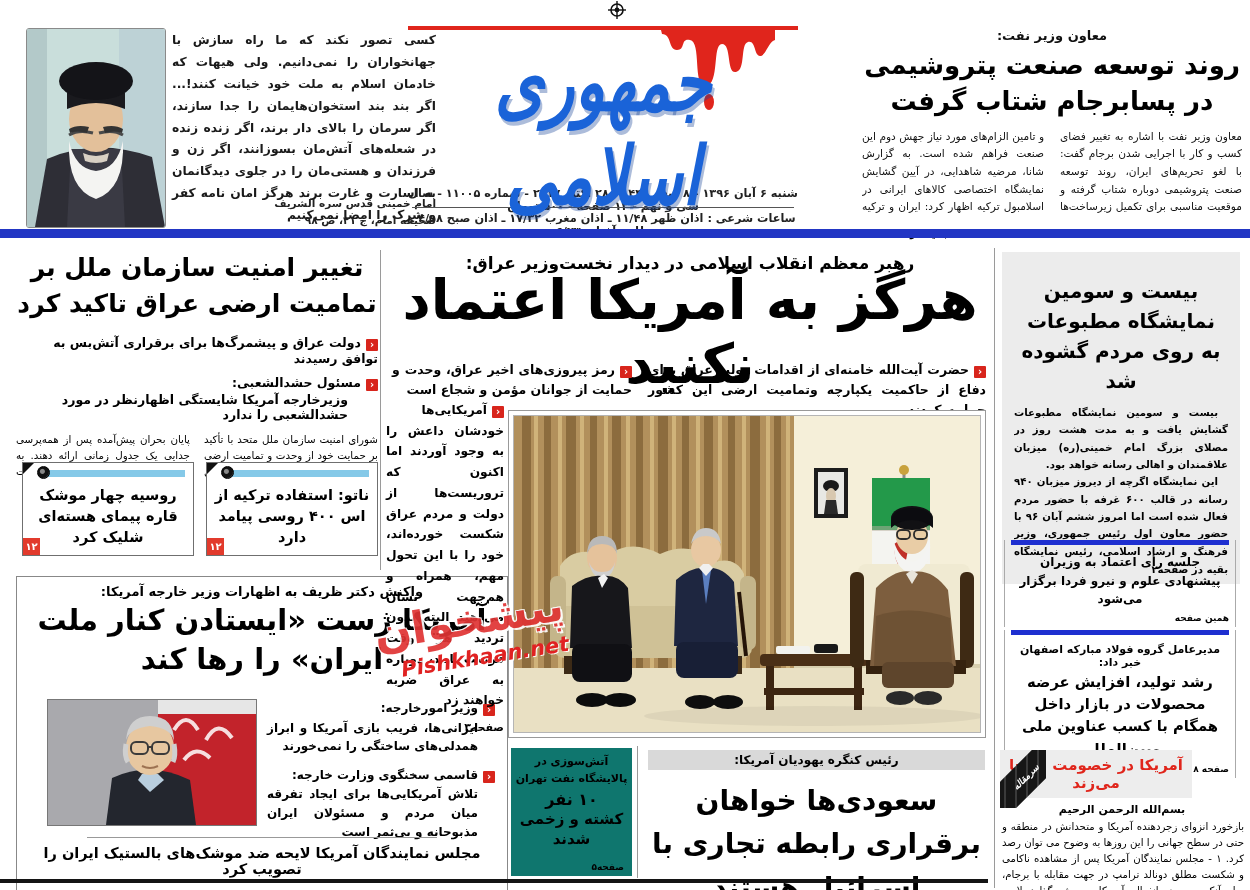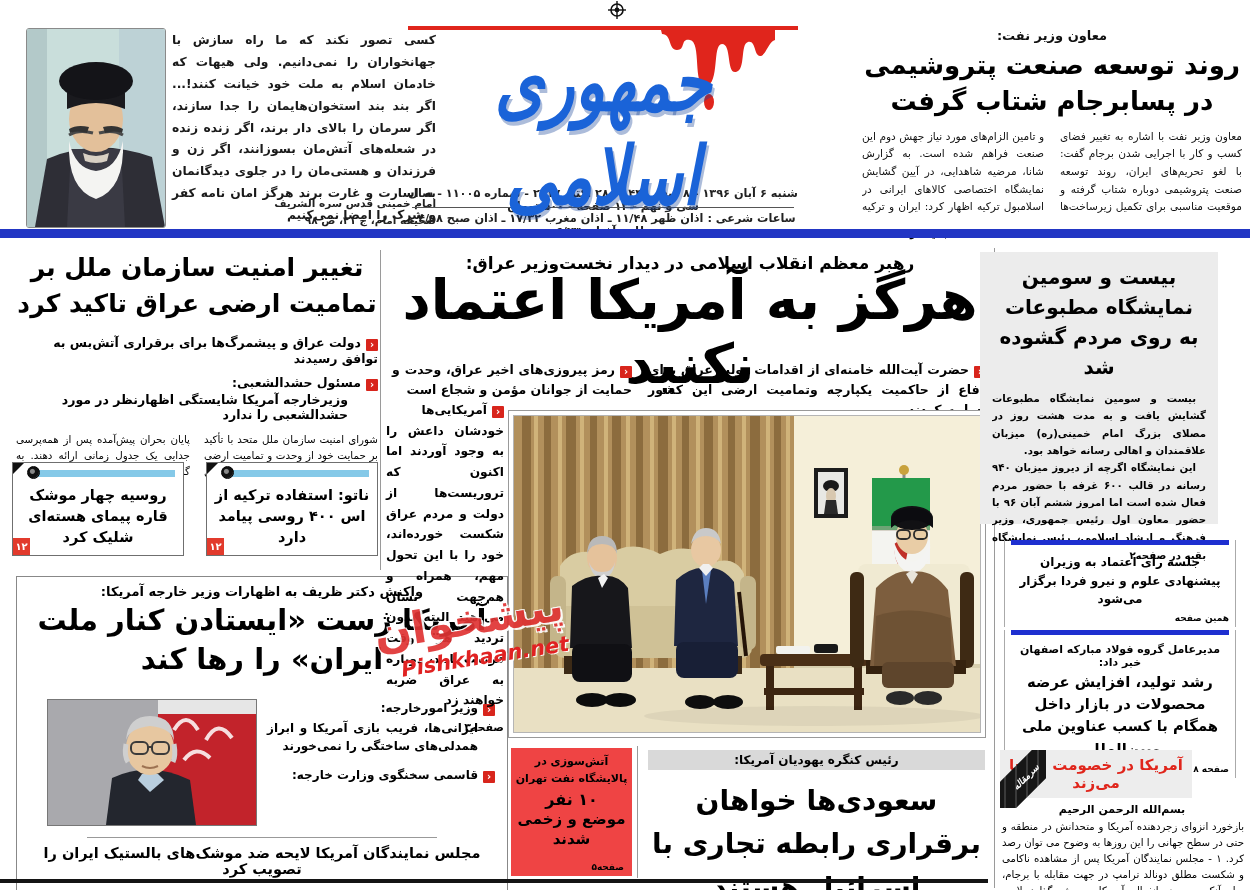--- a/index.html
+++ b/index.html
@@ -46,21 +46,21 @@
   .un .cont { font-size:10.3px; font-weight:700; text-align:right; margin-top:2px; }
 
   .smallbox { top:462px; width:172px; height:94px; border:1px solid #6f6f6f; background:#fff; }
   .smallbox .bar { position:absolute; top:7px; right:8px; left:22px; height:7px; background:#85c9e8; }
   .smallbox .lens { position:absolute; top:3px; left:14px; width:13px; height:13px; border-radius:50%;
                     background:radial-gradient(circle at 40% 40%, #888 0 2px, #111 3px 6px, #444 7px); border:1px solid #000; }
   .smallbox .fold { position:absolute; top:0; left:0; width:0; height:0; border-top:11px solid #111; border-right:11px solid transparent; }
   .smallbox h3 { position:absolute; top:22px; right:6px; left:6px; text-align:center; font-size:14.5px; font-weight:700; line-height:1.45; }
   .smallbox .pagebadge { left:0; bottom:0; }
   .box-nato { left:206px; }
-  .box-russia { left:12px; }
+  .box-russia { left:22px; }
 
   .zarif { left:16px; top:576px; width:492px; height:358px; border:1px solid #888; background:#fff; }
   .zarif .kick { text-align:center; font-size:13px; font-weight:700; margin-top:7px; }
   .zarif h2 { text-align:center; font-size:29px; font-weight:700; line-height:1.35; margin-top:2px; }
   .zarif-photo { position:absolute; right:250px; left:30px; top:122px; height:127px; border:1px solid #777; overflow:hidden; }
   .zarif-bullets { position:absolute; right:12px; top:122px; width:228px; font-size:12px; font-weight:700; line-height:1.55; text-align:justify; }
   .zarif-bullets .bk { margin-top:0; }
   .zarif-bullets .bt { margin:1px 17px 10px 0; }
   .zarif .div { position:absolute; left:70px; right:70px; top:260px; height:1px; background:#999; }
   .zarif .strip { position:absolute; left:8px; right:8px; top:268px; text-align:center; font-size:14.5px; font-weight:700; }
@@ -73,32 +73,32 @@
   .lead-bullet-l { left:392px; top:360px; width:240px; font-size:12.5px; font-weight:700; line-height:1.6; text-align:justify; }
   .mainphoto { left:508px; top:410px; width:478px; height:328px; border:1px solid #999; padding:4px; background:#fff; }
   .mainphoto .inner { width:100%; height:100%; border:1px solid #b5b5b5; overflow:hidden; }
   .side-note { left:386px; top:400px; width:118px; font-size:12.2px; font-weight:700; line-height:1.7; text-align:justify; }
   .side-note .pg { text-align:right; margin-top:8px; font-size:11px; }
   .watermark { left:396px; top:592px; width:170px; transform:rotate(-9deg); z-index:5; pointer-events:none; text-align:center; }
   .wm-fa { font-size:44px; font-weight:900; color:#e03434;
            text-shadow:-1px -1px 0 #fff, 1px -1px 0 #fff, -1px 1px 0 #fff, 2px 2px 0 #fff; opacity:.92; }
   .wm-en { font-size:21px; font-weight:700; font-style:italic; color:#e02222; letter-spacing:0; margin-top:2px;
            text-shadow:1px 1px 0 #fff; }
-  .firebox { left:511px; top:748px; width:121px; height:128px; background:#ef4444; padding-top:6px; }
+  .firebox { left:511px; top:748px; width:121px; height:128px; background:#0f766e; padding-top:6px; }
   .firebox .l1 { text-align:center; font-size:11px; font-weight:700; line-height:1.5; }
   .firebox .l2 { text-align:center; font-size:16px; font-weight:700; margin-top:3px; }
   .firebox .l3 { text-align:center; font-size:15px; font-weight:700; line-height:1.35; }
   .firebox .pg { position:absolute; right:8px; bottom:4px; font-size:9px; font-weight:700; }
   .saudi { left:648px; top:750px; width:337px; }
   .saudi .kickbar { background:#d9d9d9; height:20px; text-align:center; font-size:12px; font-weight:700; line-height:20px; }
   .saudi h2 { text-align:center; font-size:28px; font-weight:700; line-height:1.55; margin-top:9px; }
   .blackline { left:0; top:879px; width:988px; height:4px; background:#141414; }
 
   
-  .expo { left:980px; top:252px; width:238px; height:272px; background:#ececec; padding:10px 12px; }
+  .expo { left:1002px; top:252px; width:238px; height:332px; background:#ececec; padding:24px 12px; }
   .expo h2 { text-align:center; font-size:20px; font-weight:700; line-height:1.5; }
   .expo .body { margin-top:8px; font-size:10.2px; line-height:1.7; text-align:justify; height:158px; overflow:hidden;font-weight:bold; }
   .expo .body p { text-indent:10px; }
   .expo .cont { font-size:10.2px; font-weight:700; text-align:right; margin-top:2px; }
   .rcitem { left:1004px; width:232px; border-left:1px solid #aaa; border-right:1px solid #aaa; padding:0 6px 4px; }
   .rcitem .bar { height:5px; background:#1e2fd0; margin-bottom:8px; }
   .vote { top:540px; }
   .vote h3 { text-align:center; font-size:12px; font-weight:700; line-height:1.55; }
   .vote .pg { font-size:9px; font-weight:700; text-align:right; margin-top:4px; }
   .foolad { top:630px; }
@@ -212,20 +212,21 @@
         <rect x="85" y="42" width="17" height="12" rx="5" fill="none" stroke="#3a3a3a" stroke-width="2"></rect>
         <rect x="106" y="42" width="17" height="12" rx="5" fill="none" stroke="#3a3a3a" stroke-width="2"></rect>
         <line x1="102" y1="47" x2="106" y2="47" stroke="#3a3a3a" stroke-width="2"></line>
         <path d="M96 66 Q104 70 112 66" stroke="#9c7252" stroke-width="2" fill="none"></path>
       </svg>
     </div>
     <div class="zarif-bullets">
       <div class="bk"><span class="bm">‹</span><span>وزیر امورخارجه:</span></div>
       <div class="bt">ایرانی‌ها، فریب بازی آمریکا و ابراز همدلی‌های ساختگی را نمی‌خورند</div>
       <div class="bk"><span class="bm">‹</span><span>قاسمی سخنگوی وزارت خارجه:</span></div>
+      <div class="bt">تلاش آمریکایی‌ها برای ایجاد تفرقه میان مردم و مسئولان ایران مذبوحانه و بی‌ثمر است</div>
     </div>
     <div class="div"></div>
     <div class="strip">مجلس نمایندگان آمریکا لایحه ضد موشک‌های بالستیک ایران را تصویب کرد</div>
     <div class="pagebadge">۲</div>
   </div>
 
   <div class="abs vline" style="left:380px; top:250px; height:320px;"></div>
   <div class="abs vline" style="left:994px; top:248px; height:640px;"></div>
   <div class="abs vline" style="left:637px; top:746px; height:132px;"></div>
 
@@ -363,21 +364,21 @@
   </div>
 
   <div class="abs watermark">
     <div class="wm-fa">پیشخوان</div>
     <div class="wm-en">Pishkhaan.net</div>
   </div>
 
   <div class="abs firebox">
     <div class="l1">آتش‌سوزی در پالایشگاه نفت تهران</div>
     <div class="l2">۱۰ نفر</div>
-    <div class="l3">موضع و زخمی شدند</div>
+    <div class="l3">کشته و زخمی شدند</div>
     <div class="pg">صفحه۵</div>
   </div>
 
   <div class="abs saudi">
     <div class="kickbar">رئیس کنگره یهودیان آمریکا:</div>
     <h2>سعودی‌ها خواهان برقراری رابطه تجاری با اسرائیل هستند</h2>
 
   </div>
 
   <div class="abs blackline"></div>

